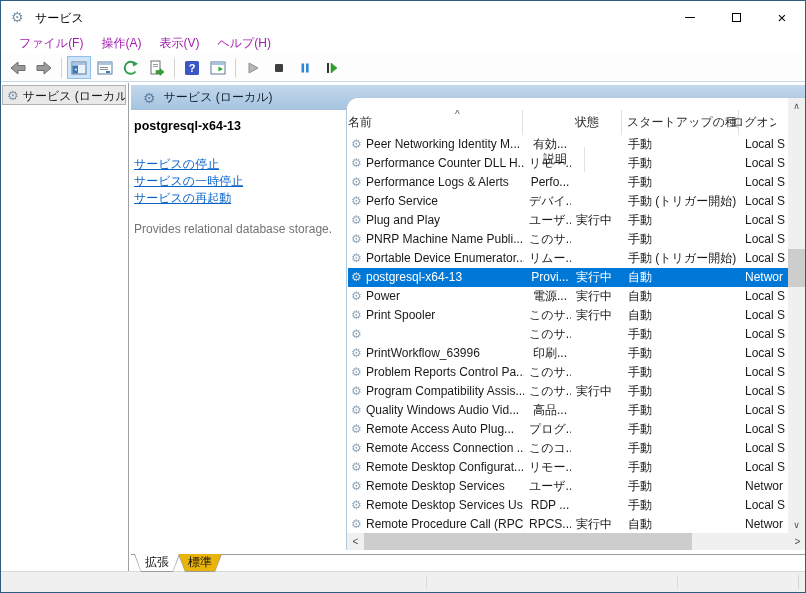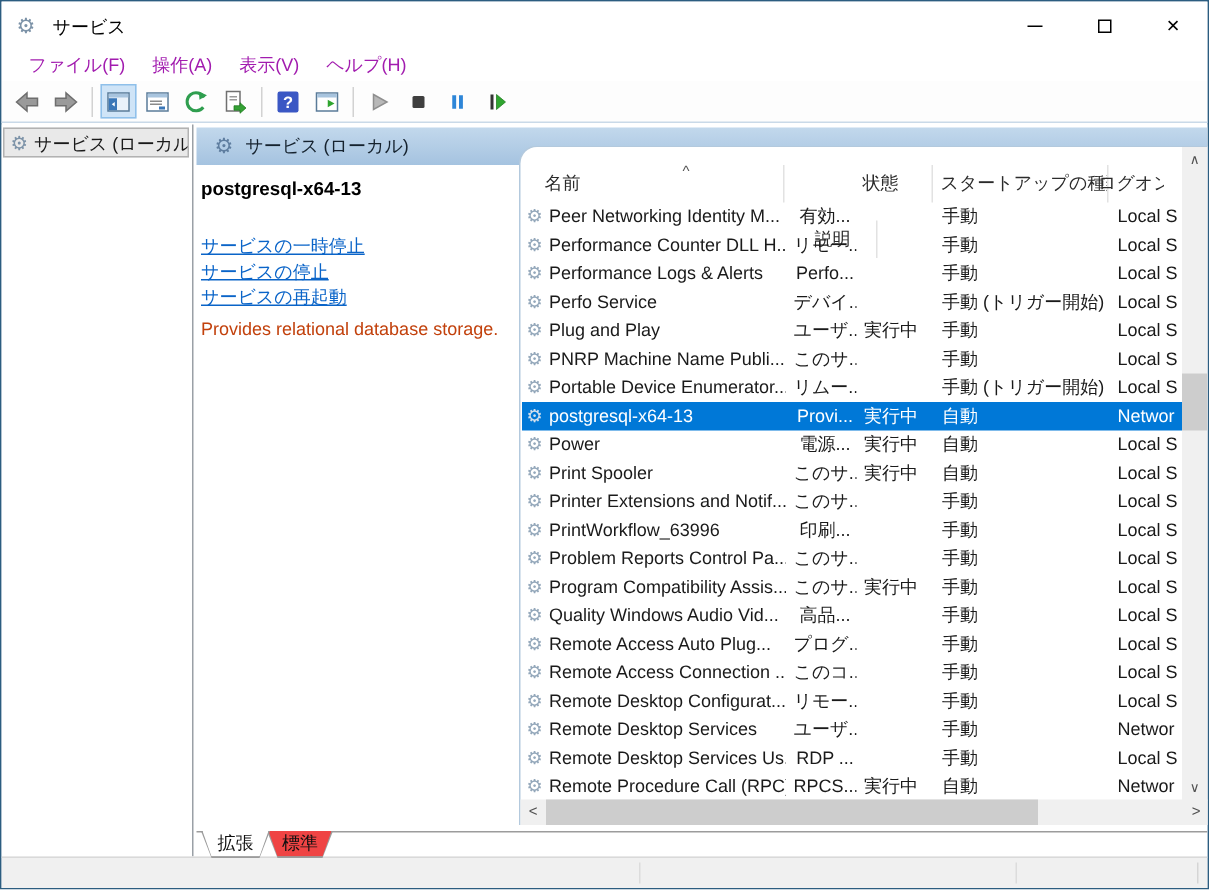--- a/index.html
+++ b/index.html
@@ -37,27 +37,27 @@
   .panel-header { position:absolute; top:2px; left:0; right:0; height:25px; background:linear-gradient(180deg,#c2d8ec,#a5c3e0); display:flex; align-items:center; }
   .panel-header .gear { color:#5f7ea0; font-size:14px; margin:0 8px 0 12px; }
   .panel-header .ph-text { color:#15222e; }
 
   
   .detail-pane { position:absolute; top:27px; left:3px; width:212px; }
   .svc-title { margin-top:9px; font-weight:bold; font-size:12.5px; color:#000; }
   .svc-links { margin-top:23px; }
   .svc-link { display:block; color:#0a64c8; text-decoration:underline; line-height:17px; }
   .desc-label { margin-top:21px; color:#111; }
-  .desc-text { margin-top:5px; color:#c2410c; }
+  .desc-text { margin-top:15px; color:#737373; }
 
   
   .list-card { position:absolute; top:14px; right:0; width:459px; height:453px; background:#fff; border-top:1px solid #b3c9dd; border-left:1px solid #b3c9dd; border-top-left-radius:12px; }
   .list-header { position:absolute; top:12px; left:0; height:25px; width:441px; }
   .hcell { position:absolute; top:0; height:25px; line-height:25px; color:#2b2b2b; white-space:nowrap; overflow:hidden; border-right:1px solid #e2e2e2; }
-  .h-name { left:1px; width:175px; padding-left:15px; }
+  .h-name { left:1px; width:175px; }
   .h-desc { left:191px; width:47px; padding-left:5px;margin-top:37px; }
   .h-status { left:223px; width:52px; padding-left:5px; }
   .h-startup { left:275px; width:117px; padding-left:5px; }
   .h-logon { left:380px; width:49px; padding-left:5px; border-right:none; }
   .sort-caret { position:absolute; left:108px; top:-1px; font-size:10px; color:#555; }
 
   .rows-area { position:absolute; top:37px; left:1px; width:441px; height:399px; overflow:hidden; }
   .svc-row { position:relative; height:19px; }
   .svc-row .cell { position:absolute; top:0; height:19px; line-height:19px; white-space:nowrap; overflow:hidden; }
   .c-name { left:0; width:176px; padding-left:18px; }
@@ -80,21 +80,21 @@
   .arr-left { left:0; } .arr-right { right:0; }
   .hthumb { position:absolute; top:0; left:17px; width:328px; height:17px; background:#cdcdcd; }
 
   
   .tabstrip { position:absolute; left:0; right:0; top:471px; height:18px; border-top:1px solid #9c9c9c;text-decoration:underline; }
   .tab { position:absolute; top:-1px; height:18px; }
   .tab-outer { width:100%; height:100%; clip-path:polygon(0 0,100% 0,calc(100% - 7px) 100%,7px 100%); background:#9c9c9c; position:relative; }
   .tab-inner { position:absolute; left:1px; right:1px; top:0; bottom:1px; clip-path:polygon(0 0,100% 0,calc(100% - 6px) 100%,6px 100%); background:#fff; text-align:center; line-height:16px; color:#111; }
   .tab-ext { left:3px; width:46px; z-index:2; }
   .tab-std { left:47px; width:44px; z-index:1; }
-  .tab-std .tab-inner { background:#ef4444; }
+  .tab-std .tab-inner { background:#eab308; }
 
   
   .statusbar { position:absolute; left:0; right:0; bottom:0; height:21px; background:#f0f0f0; border-top:1px solid #d9d9d9; }
   .sb-div { position:absolute; top:3px; bottom:3px; width:1px; background:#dcdcdc; }
   .sb-d1 { left:425px; } .sb-d2 { left:676px; }
   .sb-grip { position:absolute; right:6px; top:3px; bottom:3px; width:1px; background:#d5d5d5; }
 </style>
 </head>
 <body>
 
@@ -211,22 +211,22 @@
 
   <div class="main-panel">
     <div class="panel-header">
       <span class="gear">⚙</span>
       <span class="ph-text">サービス (ローカル)</span>
     </div>
 
     <div class="detail-pane">
       <div class="svc-title">postgresql-x64-13</div>
       <div class="svc-links">
+        <span class="svc-link">サービスの停止</span>
         <span class="svc-link">サービスの一時停止</span>
-        <span class="svc-link">サービスの停止</span>
         <span class="svc-link">サービスの再起動</span>
       </div>
       <div class="desc-text">Provides relational database storage.</div>
     </div>
 
     <div class="list-card">
       <div class="list-header">
         <span class="hcell h-name">名前</span>
         <span class="sort-caret">^</span>
         <span class="hcell h-desc">説明</span>
@@ -310,21 +310,21 @@
 
   <div class="svc-row">
     <span class="cell c-name"><span class="gear">⚙</span><span>Print Spooler</span></span>
     <span class="cell c-desc">このサ...</span>
     <span class="cell c-status">実行中</span>
     <span class="cell c-startup">自動</span>
     <span class="cell c-logon">Local S</span>
   </div>
 
   <div class="svc-row">
-    <span class="cell c-name"><span class="gear">⚙</span><span>Printer Extensions and Notif...</span></span>
+    <span class="cell c-name"><span class="gear">⚙</span></span>
     <span class="cell c-desc">このサ...</span>
     <span class="cell c-status"></span>
     <span class="cell c-startup">手動</span>
     <span class="cell c-logon">Local S</span>
   </div>
 
   <div class="svc-row">
     <span class="cell c-name"><span class="gear">⚙</span><span>PrintWorkflow_63996</span></span>
     <span class="cell c-desc">印刷...</span>
     <span class="cell c-status"></span>

